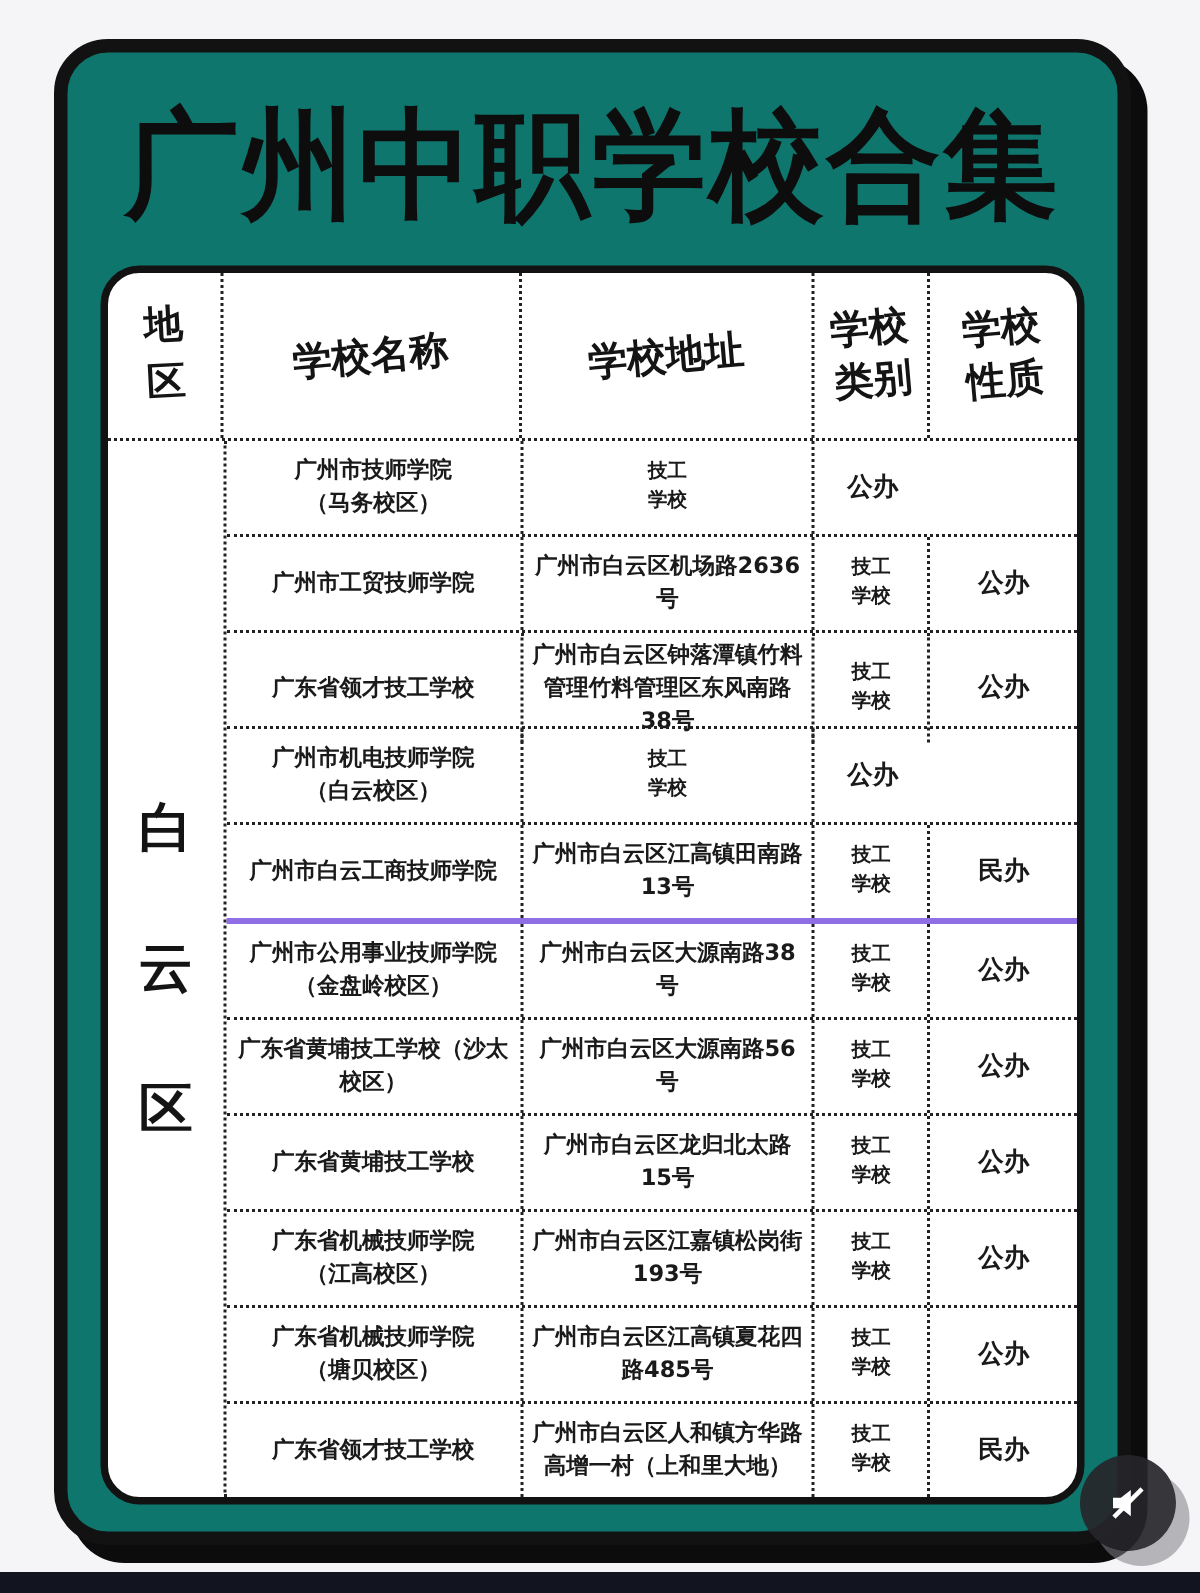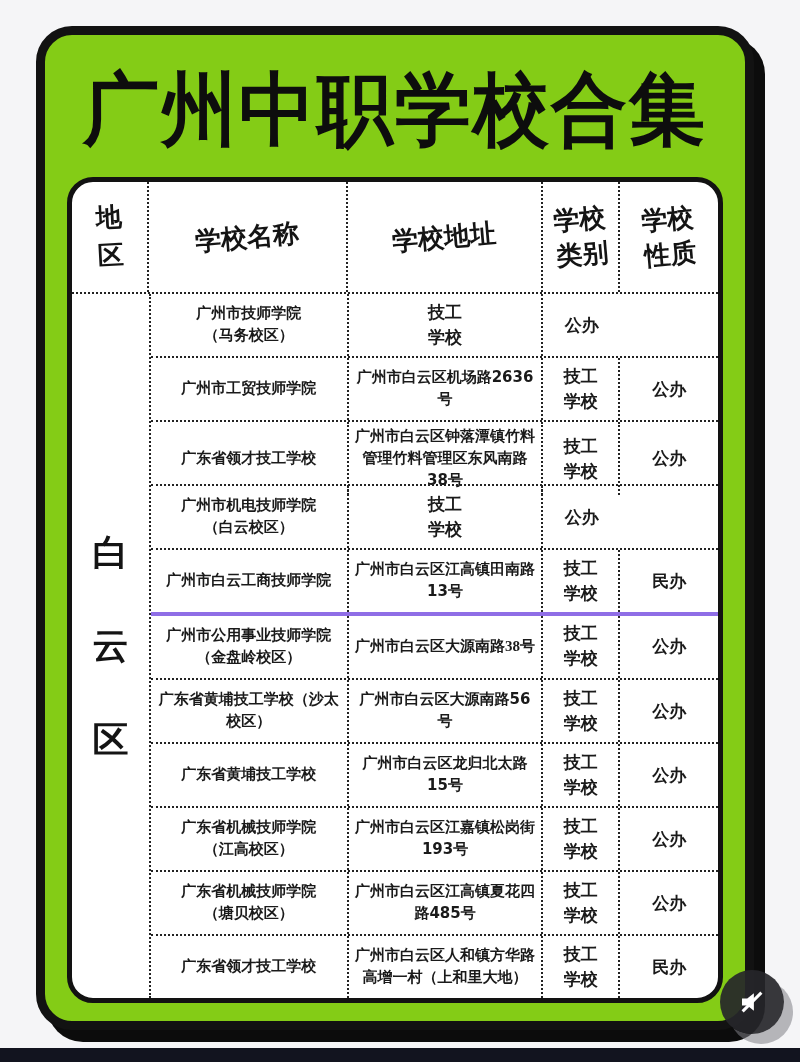--- a/index.html
+++ b/index.html
@@ -3,21 +3,21 @@
 <meta charset="utf-8">
 <style>
   html,body{margin:0;padding:0;}
   body{
     width:800px;height:1062px;position:relative;overflow:hidden;
     background:#f5f5f7;
     font-family:"DejaVu Sans","Liberation Sans",sans-serif;
   }
   .card{
     position:absolute;left:36px;top:26px;width:700px;height:986px;
-    background:#84cc16;border:9px solid #121212;border-radius:36px;
+    background:#0f766e;border:9px solid #121212;border-radius:36px;
     box-shadow:11px 12px 0 #0c0c0c;
   }
   .title{
     height:132px;line-height:138px;margin:6px 0 0 0;
     text-align:center;font-size:76px;font-weight:900;color:#0d0d0d;
     letter-spacing:2px;white-space:nowrap;
     transform:scaleY(1.05);
   }
   .table{
     position:absolute;left:22px;right:22px;top:142px;bottom:18px;
@@ -49,31 +49,31 @@
     margin:0;font-size:36px;font-weight:900;color:#141414;
     white-space:pre-line;line-height:2.6;text-align:center;
     text-shadow:1px 1px 0 #fff,-1px -1px 0 #fff,1px -1px 0 #fff,-1px 1px 0 #fff;
   }
   .rows{flex:1;display:flex;flex-direction:column;min-width:0;}
   .row{
     flex:1;display:grid;grid-template-columns:34.9% 34.3% 13.6% auto;
     min-height:0;
   }
   .row + .row{border-top:2px dotted #222;}
-  .row.purple-top{border-top:4px solid #8f6ee6;font-family:Liberation Serif, serif;}
+  .row.purple-top{border-top:4px solid #8f6ee6;}
   .cell{
     display:flex;align-items:center;justify-content:center;
     border-right:2px dotted #222;
     padding:4px 6px;box-sizing:border-box;
     font-size:15px;font-weight:700;color:#1a1a1a;line-height:1.45;
     text-align:center;
   }
   .cell:last-child{border-right:none;}
   .cell.name,.cell.cat{white-space:pre-line;}
-  .cell.cat{font-size:17px;font-weight:900;}
+  .cell.cat{font-size:13px;font-weight:900;}
   .cell.cat span{display:inline-block;width:2.2em;}
   .cell.nat{font-size:17px;font-weight:900;text-align:right;}
   .mute-btn{
     position:absolute;left:720px;top:970px;width:64px;height:64px;
     border:none;border-radius:50%;background:rgba(38,38,42,0.92);
     box-shadow:9px 10px 0 rgba(128,128,134,0.55);
     display:flex;align-items:center;justify-content:center;
     cursor:pointer;z-index:5;padding:0;
   }
   .bottom-bar{

